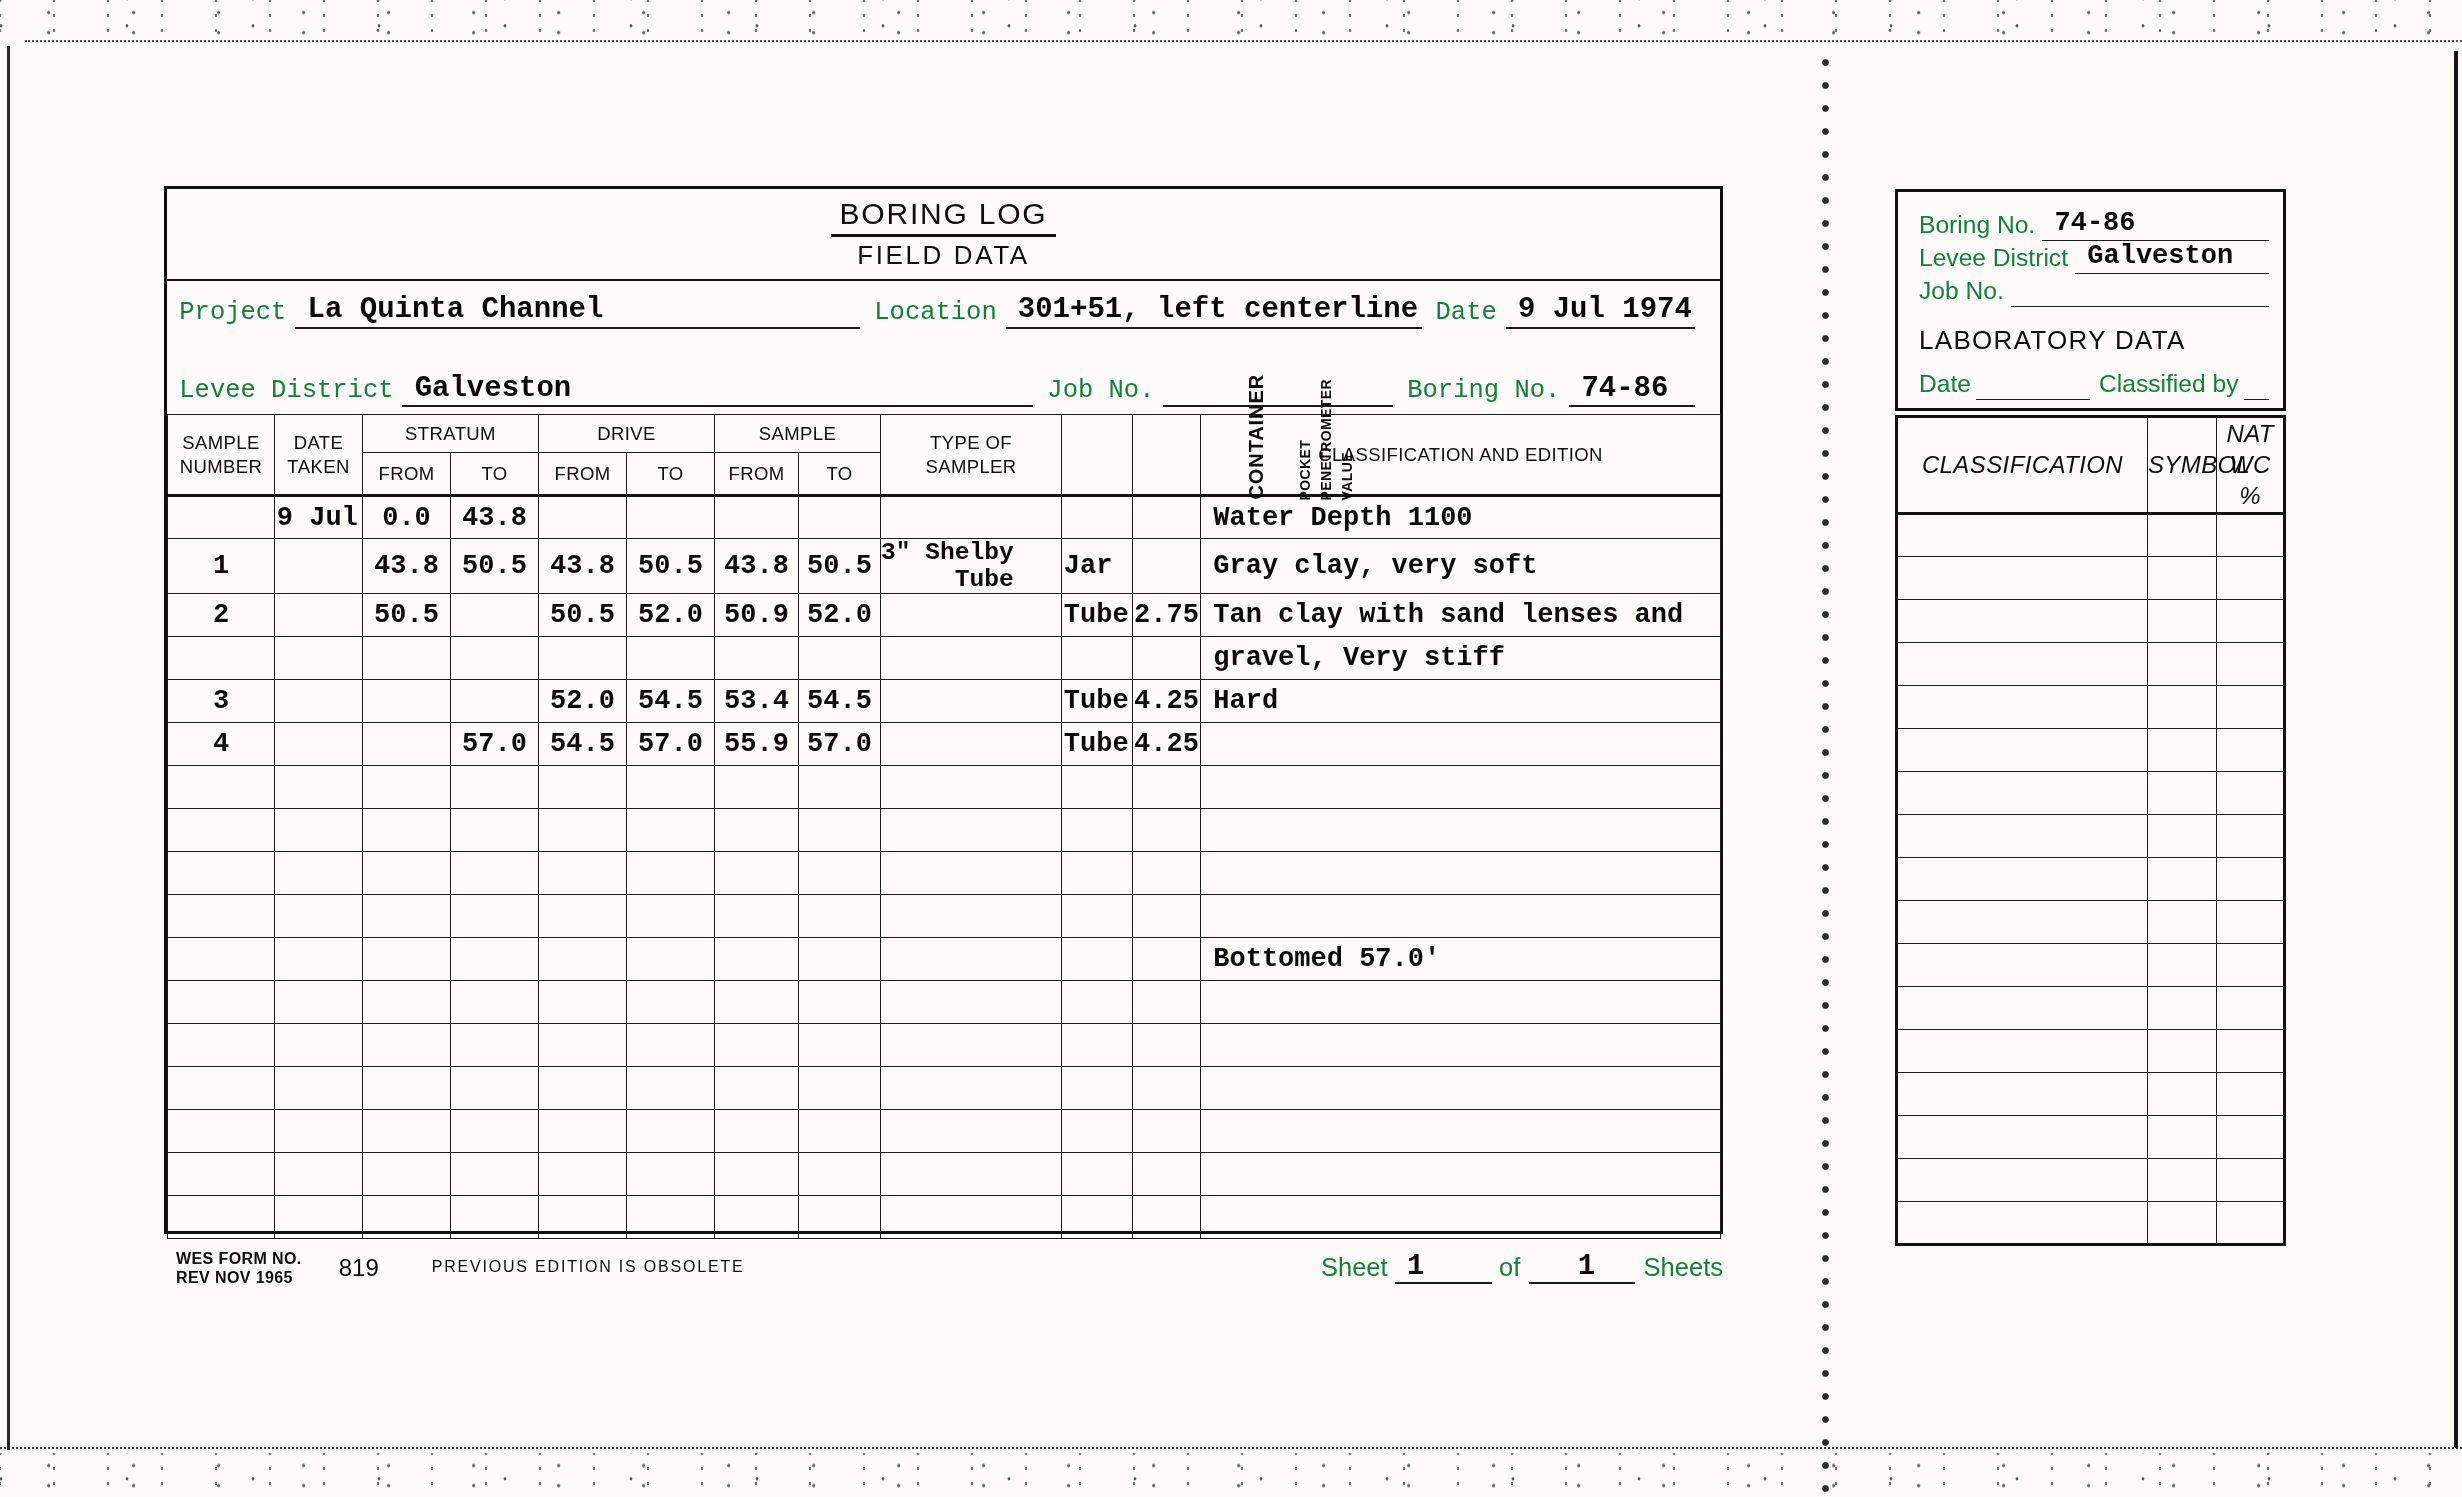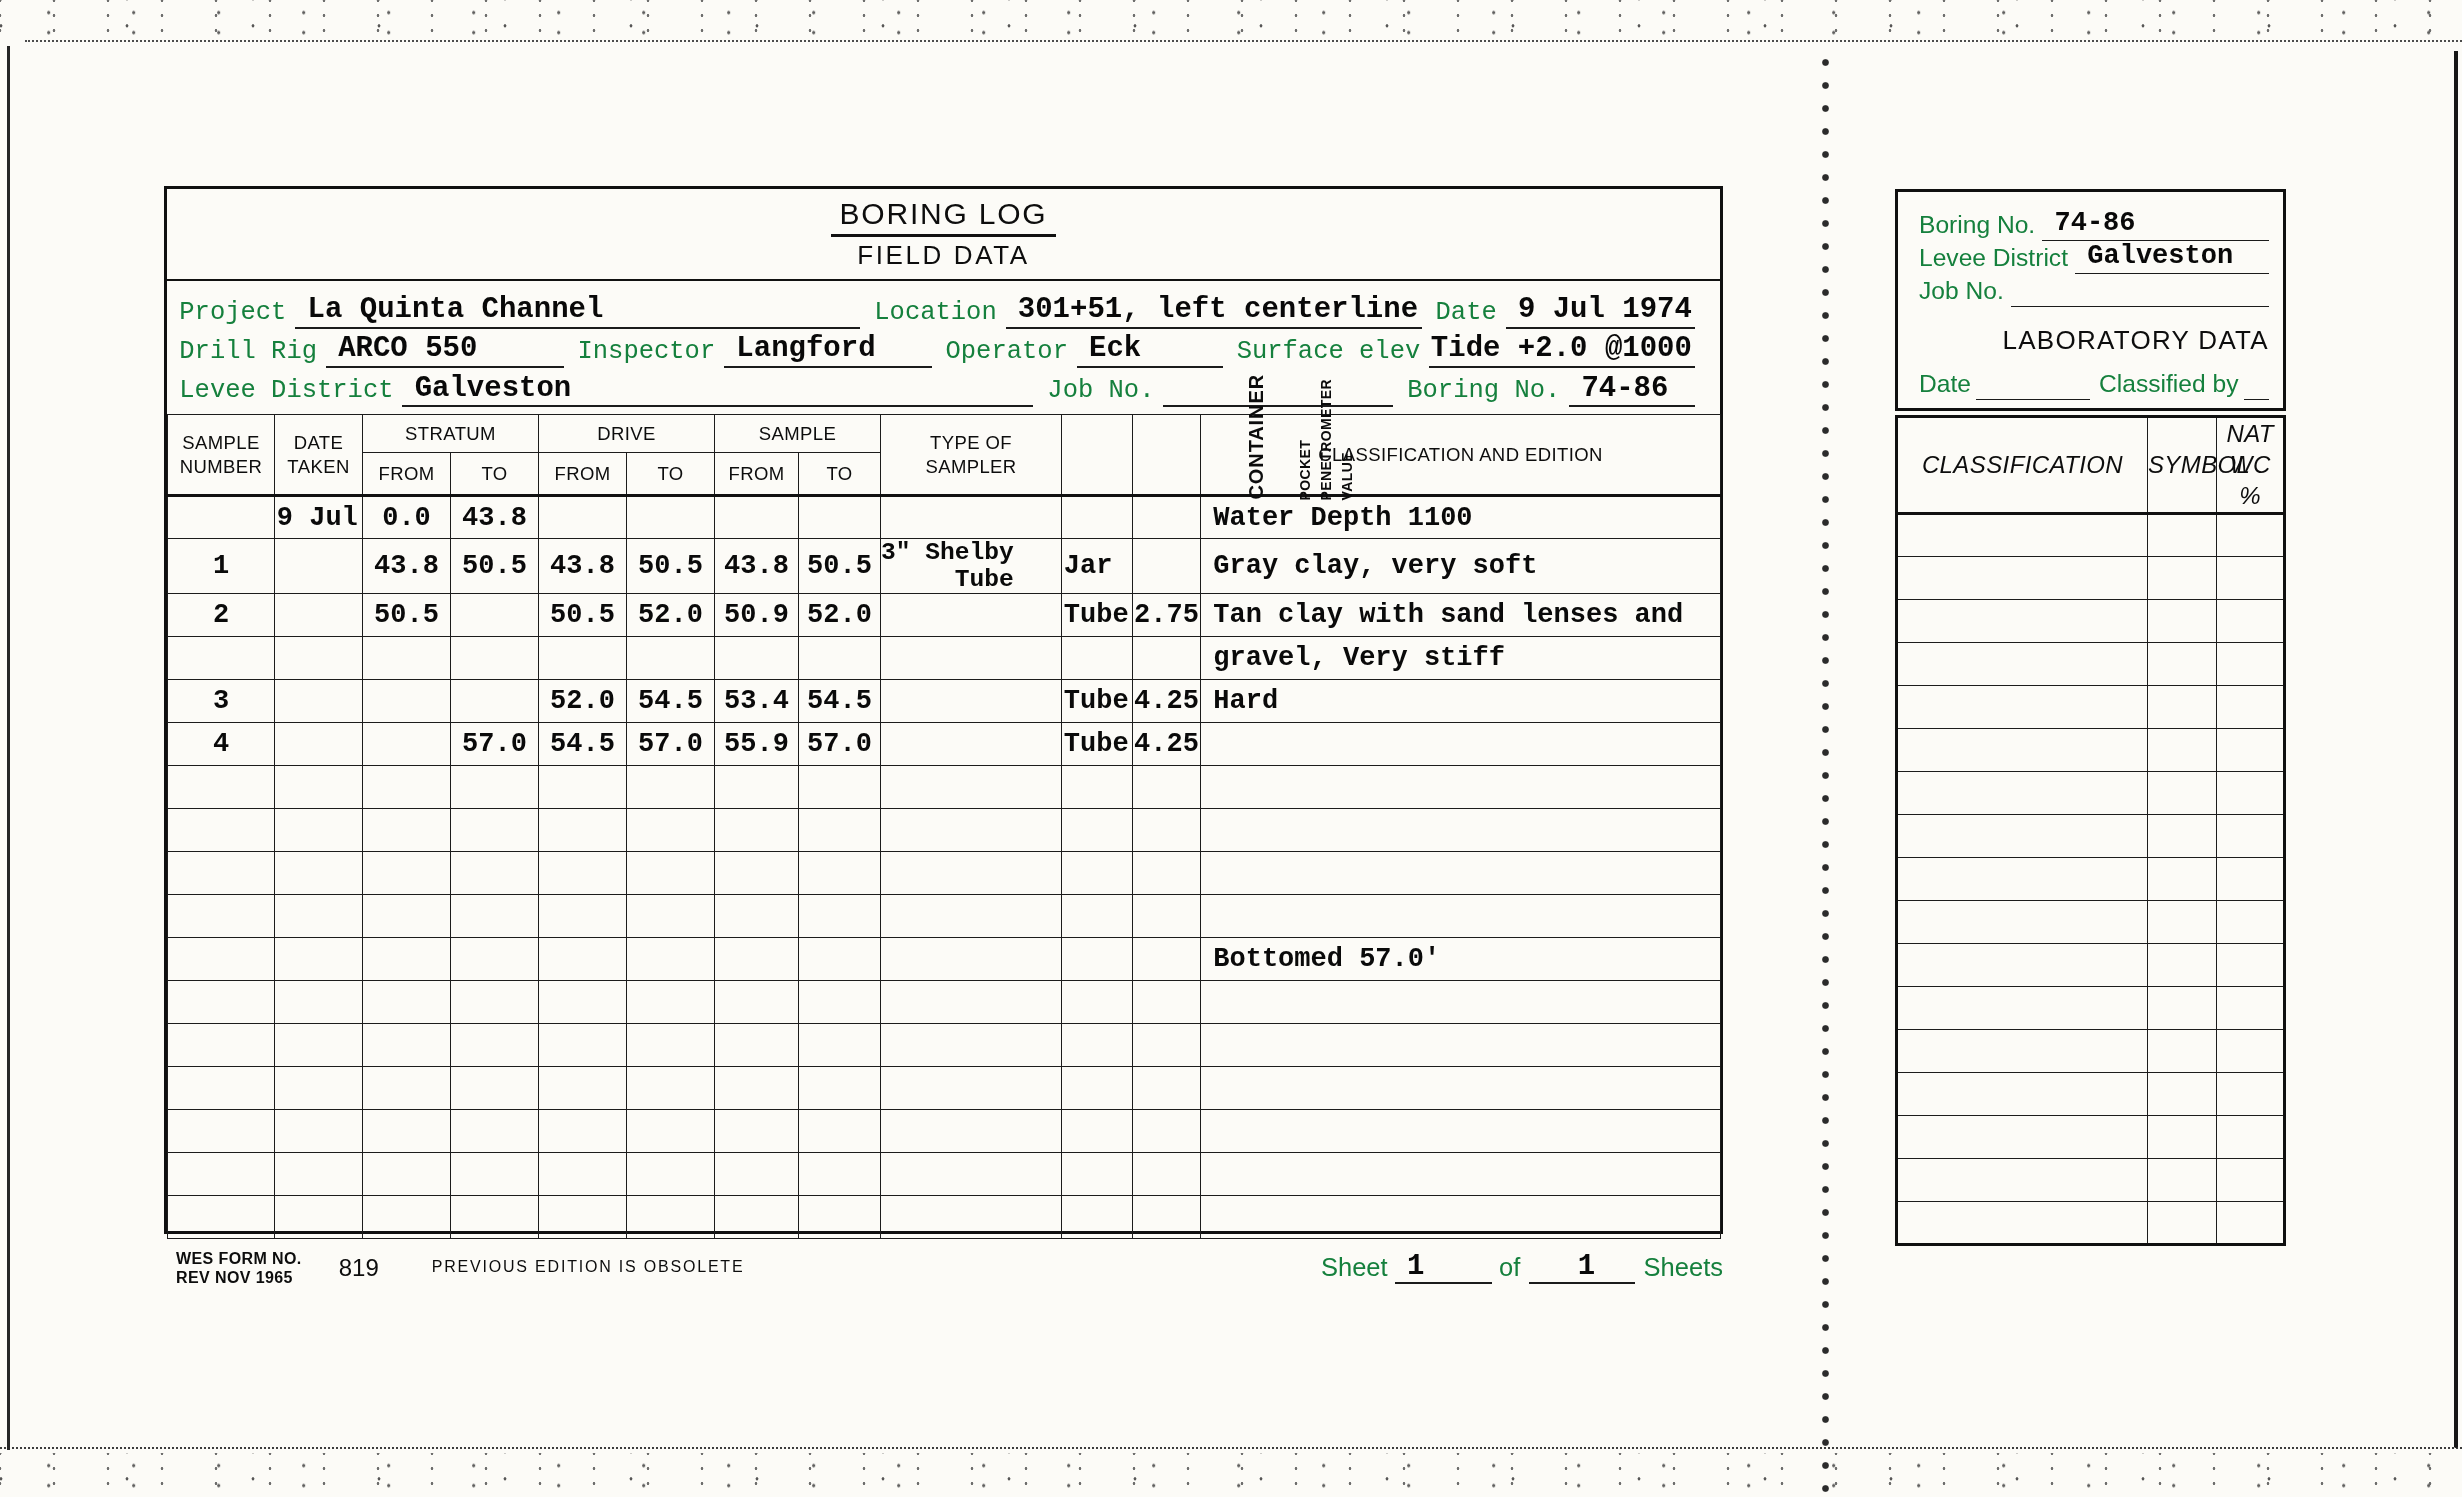--- a/index.html
+++ b/index.html
@@ -108,21 +108,21 @@
   
   .lab-box{
     left:1895px;top:189px;width:391px;height:222px;
     border:3.5px solid #101010;box-sizing:border-box;padding:16px 14px 8.8px 21px;
     display:flex;flex-direction:column;
   }
   .lab-line{display:flex;align-items:flex-end;height:39px;}
   .lab-line .lbl{margin-right:7px;padding-bottom:1.8px;font-size:24.6px;}
   .lab-line .ul{flex:1;height:33px;border-bottom-width:1.8px;}
   .lab-line .typed{font-size:27px;}
-  .lab-title{text-align:right;font-size:26px;letter-spacing:1.3px;margin-top:17.6px;}
+  .lab-title{text-align:left;font-size:26px;letter-spacing:1.3px;margin-top:17.6px;}
   .lab-date-line{display:flex;align-items:flex-end;height:40px;margin-top:12.3px;}
   .lab-date-line .lbl{margin-right:5.3px;padding-bottom:1.8px;font-size:24.6px;}
   .lab-date-line .ul{height:32px;border-bottom-width:1.8px;}
   .ul-lab-date{width:114px;margin-right:8.8px;}
   .ul-classified{flex:1;}
 
   .lab-table{left:1895px;top:415px;width:391px;border:3.5px solid #101010;}
   .lab-table th,.lab-table td{border:1.8px solid #1c1c1c;padding:0;}
   .lab-table thead th{height:80px;font-size:24px;font-weight:500;letter-spacing:0.4px;text-align:center;white-space:pre-line;line-height:1.3;border-bottom:3.5px solid #111;font-style:italic;}
   .lab-table tbody tr{height:43px;}
@@ -151,38 +151,20 @@
       <span class="ul w-project">
           <span class="typed">La Quinta Channel</span>
         </span>
       <span class="lbl">Location</span>
       <span class="ul w-location">
           <span class="typed">301+51, left centerline</span>
         </span>
       <span class="lbl">Date</span>
       <span class="ul w-date">
           <span class="typed">9 Jul 1974</span>
-        </span>
-    </div>
-    <div class="info-row">
-      <span class="lbl">Drill Rig</span>
-      <span class="ul w-drill">
-          <span class="typed">ARCO 550</span>
-        </span>
-      <span class="lbl">Inspector</span>
-      <span class="ul w-inspector">
-          <span class="typed">Langford</span>
-        </span>
-      <span class="lbl">Operator</span>
-      <span class="ul w-operator">
-          <span class="typed">Eck</span>
-        </span>
-      <span class="lbl">Surface elev</span>
-      <span class="ul w-surface" style="padding-left:1.8px;">
-          <span class="typed">Tide +2.0 @1000</span>
         </span>
     </div>
     <div class="info-row">
       <span class="lbl">Levee District</span>
       <span class="ul w-levee">
           <span class="typed">Galveston</span>
         </span>
       <span class="lbl">Job No.</span>
       <span class="ul w-job">
           <span class="typed"></span>

